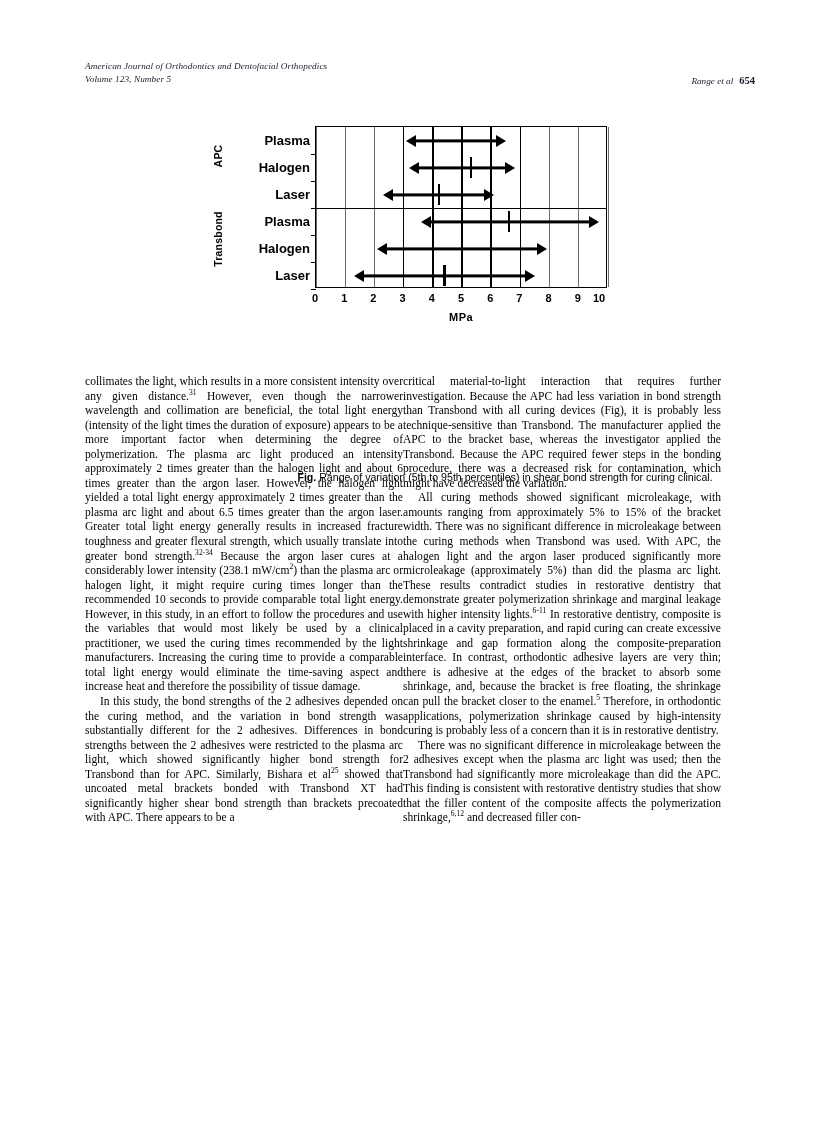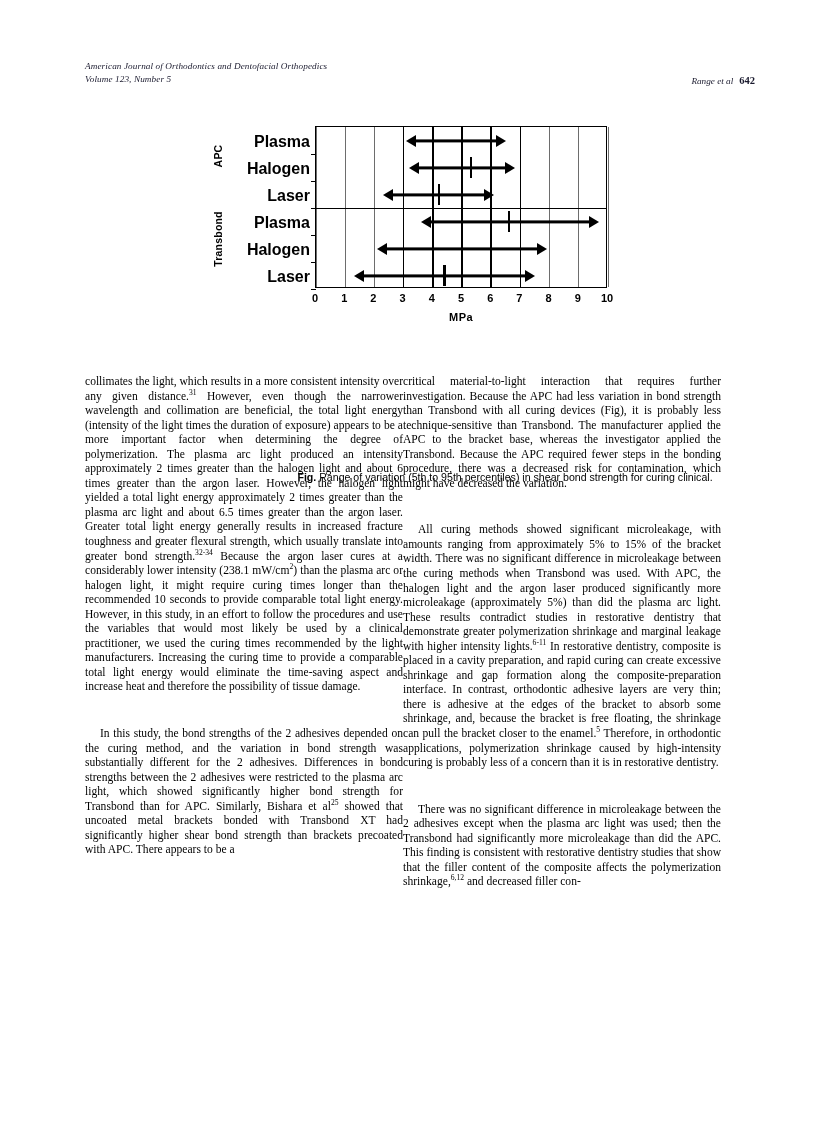--- a/index.html
+++ b/index.html
@@ -59,21 +59,21 @@
   }
   .grp-apc { left:-10px; top:32px; width:52px; text-align:center; }
   .grp-tb  { left:-22px; top:115px; width:76px; text-align:center; }
 
   .cat-labels {
     position:absolute; left:28px; top:0; width:83px; height:178px;
   }
   .cat-label {
     position:absolute; right:3px;
     font-family:"Liberation Sans", sans-serif;
-    font-weight:bold; font-size:16px;
+    font-weight:bold; font-size:13px;
     white-space:nowrap;
     text-align:right;
   }
 
   .plot {
     position:absolute;
     left:113px; top:8px;
     width:292px; height:162px;
     border:1.6px solid #000;
     box-sizing:border-box;
@@ -142,35 +142,35 @@
   .col {
     width:318px;
     font-family:"Liberation Serif", serif;
     font-size:11.55px;
     line-height:14.55px;
     text-align:justify;
     text-justify:inter-word;
     hyphens:none;
   }
   .col p { margin:0; }
-  .col p.indent { text-indent:15px;margin-top:32px; }
+  .col p.indent { text-indent:15px; }
   sup { font-size:7.6px; vertical-align:super; line-height:0; }
 </style>
 </head>
 <body>
 
 <div class="page">
 
   <div class="runhead">
     <div class="runhead-left">
       <span>American Journal of Orthodontics and Dentofacial Orthopedics</span>
       <span class="vol">Volume 123, Number 5</span>
     </div>
     <div class="runhead-right">
-      <span class="auth">Range et al</span><span class="pg">642</span>
+      <span class="auth">Range et al</span><span class="pg">654</span>
     </div>
   </div>
 
   <div class="figure-block">
     <div class="chart-wrap" id="chart-wrap">
       <div class="grp-label grp-apc">APC</div>
       <div class="grp-label grp-tb">Transbond</div>
       <div class="cat-labels" id="cat-labels">
           <div class="cat-label" style="top: 14.5px;">Plasma</div>
           <div class="cat-label" style="top: 41.5px;">Halogen</div>
@@ -239,21 +239,21 @@
           <div class="xtick-label" style="left: 0px;">0</div>
           <div class="xtick-label" style="left: 29.2px;">1</div>
           <div class="xtick-label" style="left: 58.4px;">2</div>
           <div class="xtick-label" style="left: 87.6px;">3</div>
           <div class="xtick-label" style="left: 116.8px;">4</div>
           <div class="xtick-label" style="left: 146px;">5</div>
           <div class="xtick-label" style="left: 175.2px;">6</div>
           <div class="xtick-label" style="left: 204.4px;">7</div>
           <div class="xtick-label" style="left: 233.6px;">8</div>
           <div class="xtick-label" style="left: 262.8px;">9</div>
-          <div class="xtick-label" style="left: 292px;">10</div>
+          <div class="xtick-label" style="left: 284px;">10</div>
         </div>
       <div class="xaxis-title">MPa</div>
     </div>
     <div class="fig-caption">
       <b>Fig.</b><span> Range of variation (5th to 95th percentiles) in shear bond strength for curing clinical.</span>
     </div>
   </div>
 
   <div class="columns">
     <div class="col" id="col-left">

